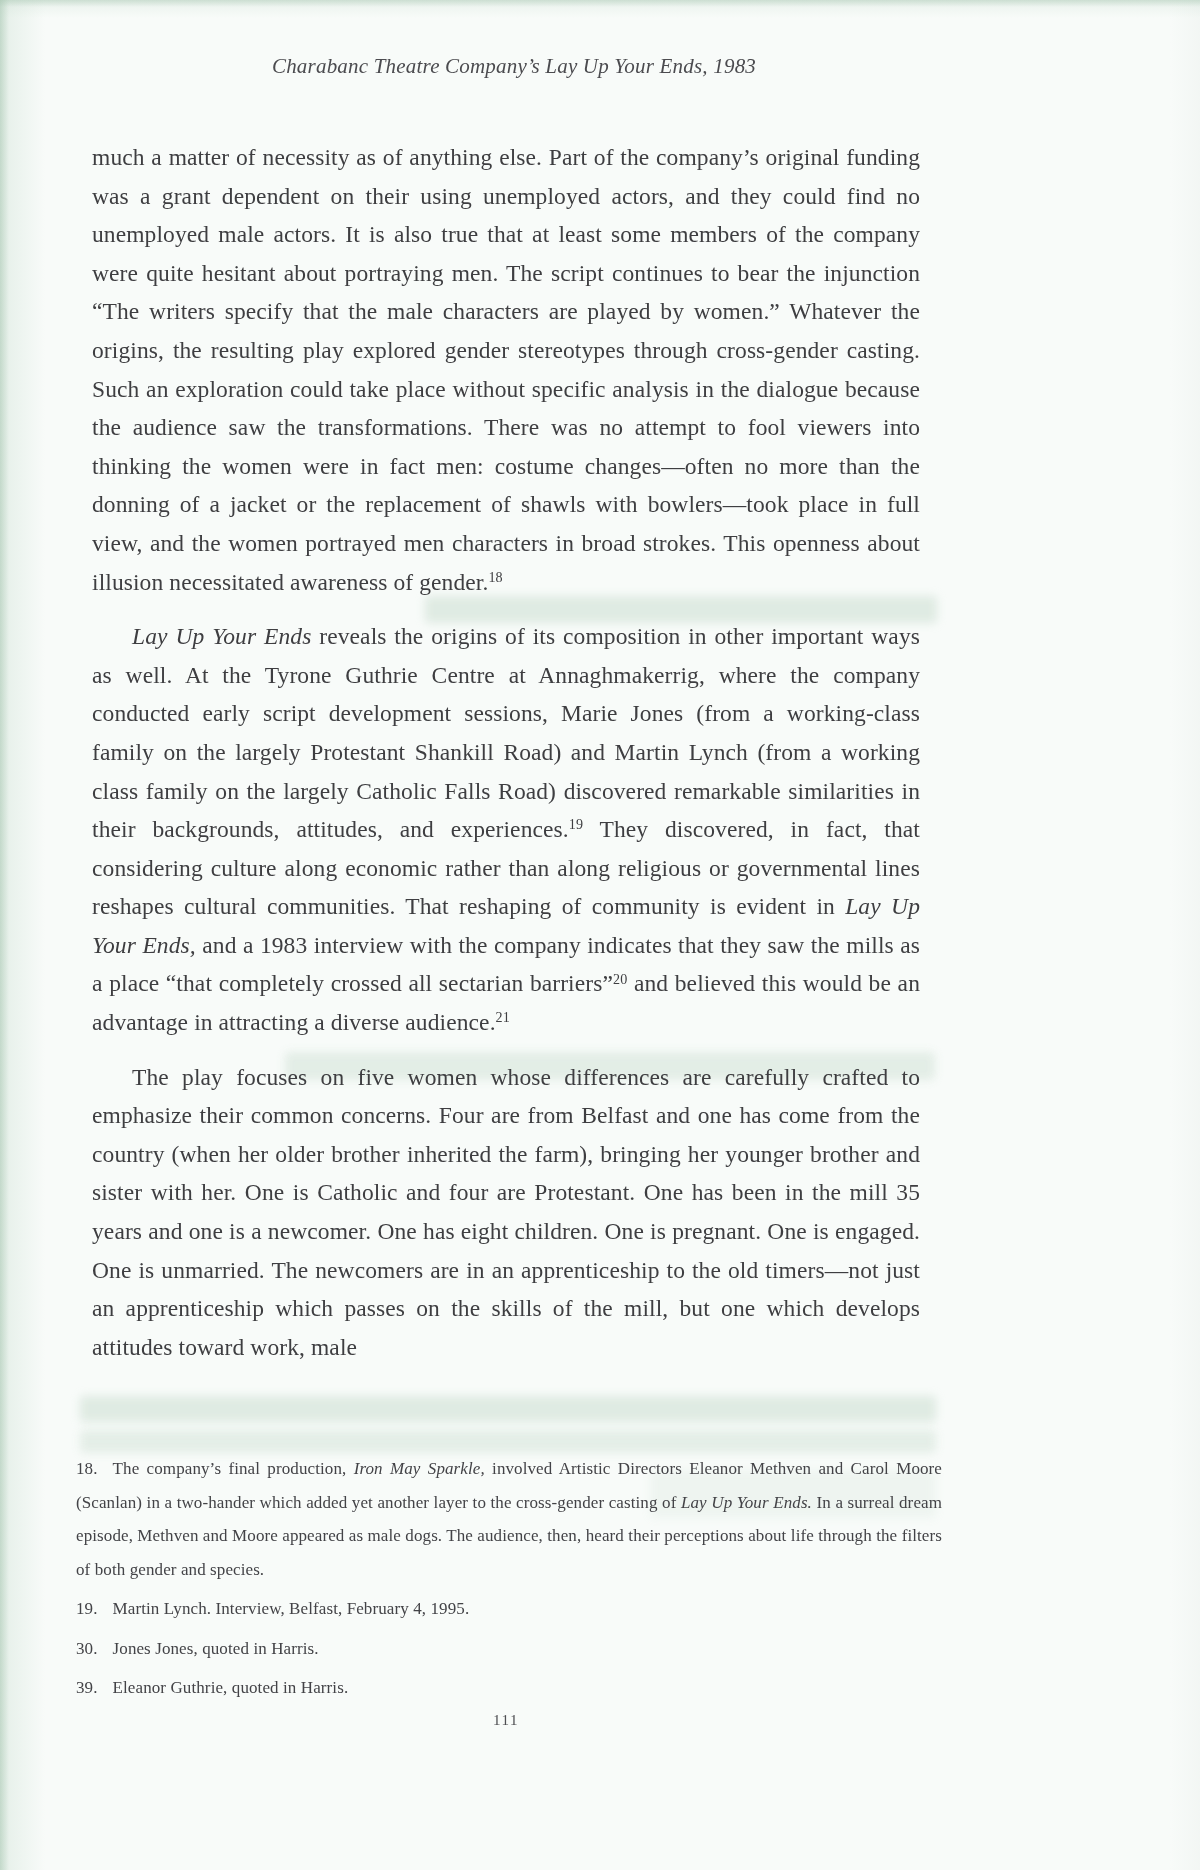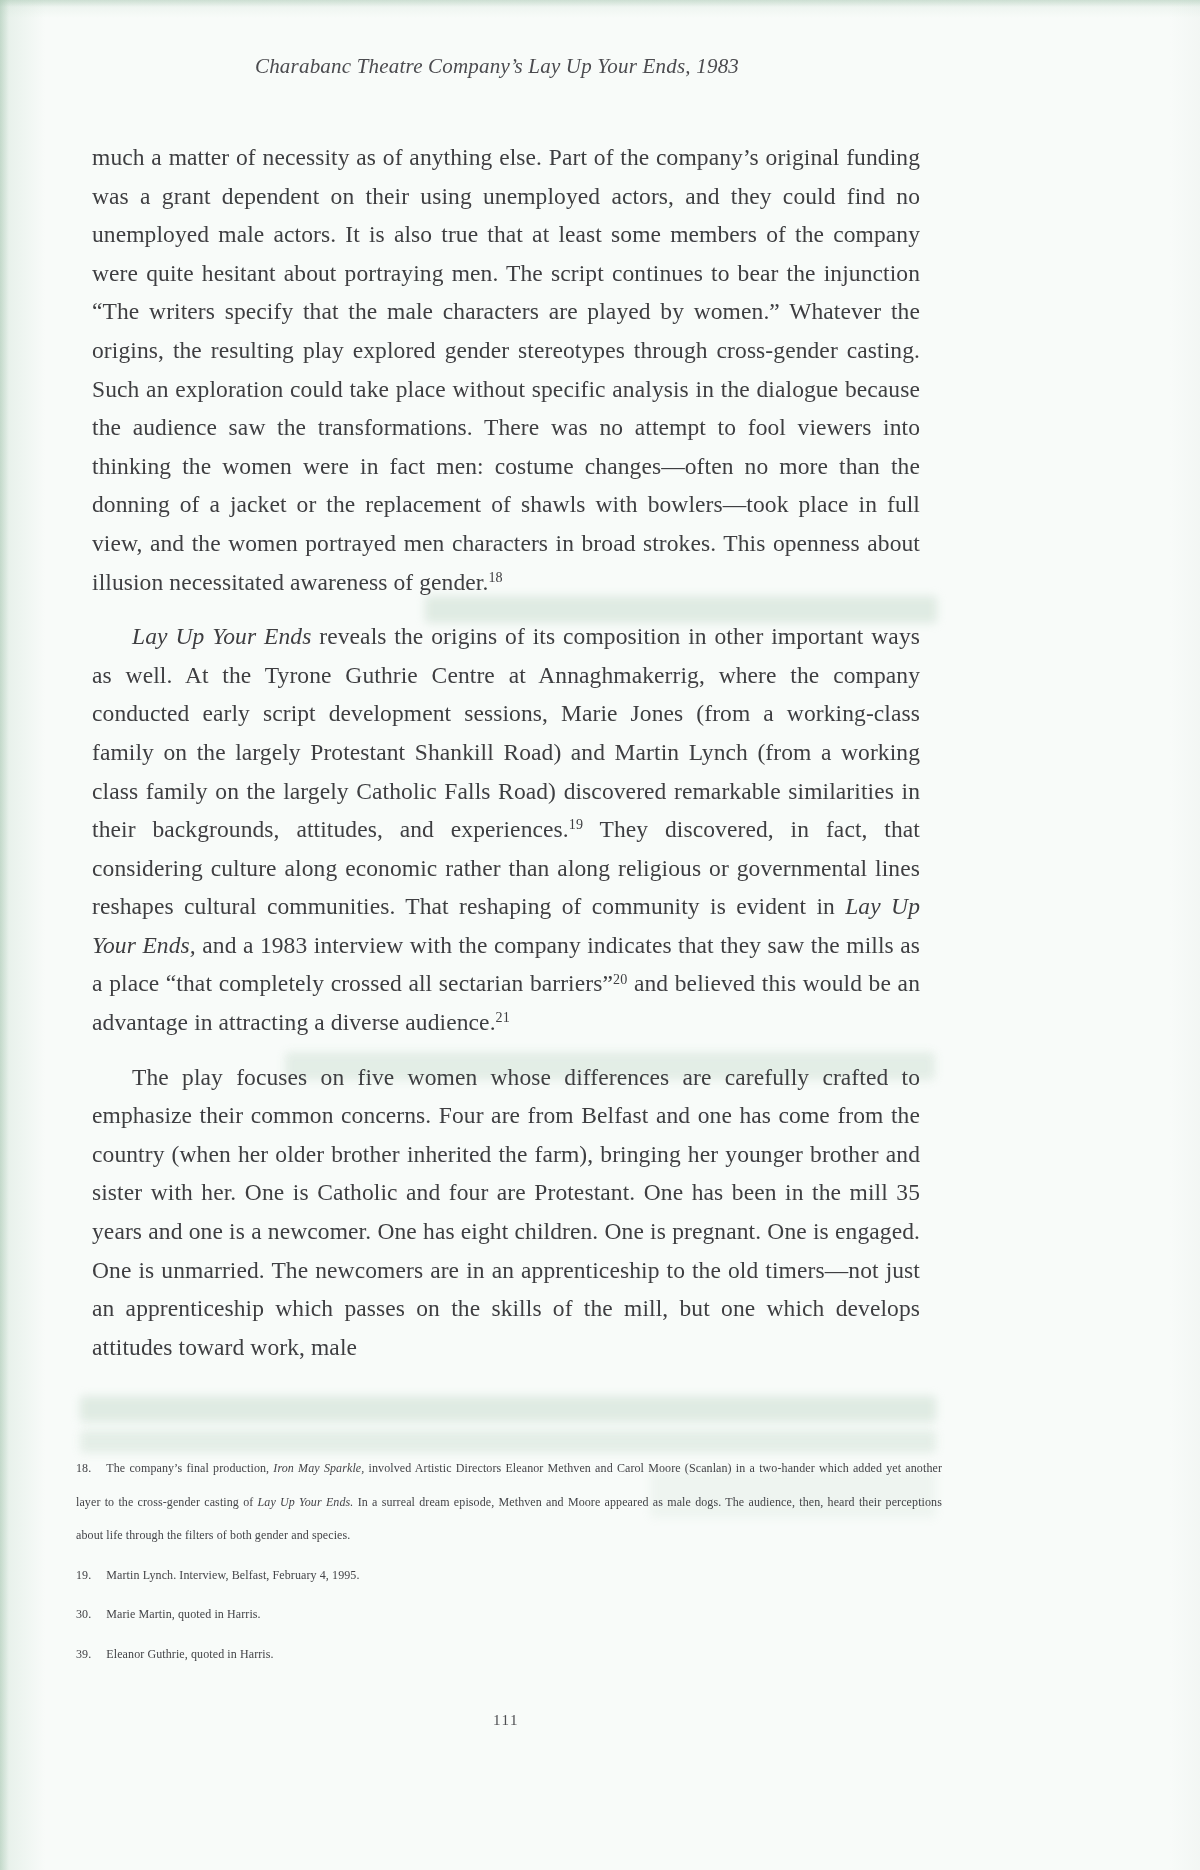--- a/index.html
+++ b/index.html
@@ -24,21 +24,21 @@
   .edge-left {
     position: absolute; left: 0; top: 0; width: 9px; height: 100%;
     background: linear-gradient(90deg, rgba(168,199,178,0.55), rgba(168,199,178,0));
   }
   .edge-top {
     position: absolute; left: 0; top: 0; width: 100%; height: 7px;
     background: linear-gradient(180deg, rgba(168,199,178,0.45), rgba(168,199,178,0));
   }
   .running-header {
     position: absolute;
-    left: 67px; top: 54px; width: 860px;
+    left: 84px; top: 54px; width: 860px;
     text-align: center;
     font-style: italic;
     font-size: 21px;
     letter-spacing: 0.2px;
     color: #4b4b4f;
   }
   .text-block {
     position: absolute;
     left: 76px; top: 122px; width: 860px;
     font-size: 23.5px;
@@ -53,21 +53,21 @@
   sup {
     font-size: 0.6em;
     line-height: 0;
     vertical-align: baseline;
     position: relative;
     top: -0.55em;
   }
   .footnotes {
     position: absolute;
     left: 76px; top: 1452px; width: 866px;
-    font-size: 12px;
+    font-size: 17px;
     line-height: 33.5px;
     color: #434347;
     letter-spacing: 0.1px;
   }
   .footnote { text-align: justify; margin: 0; }
   .footnote.single { margin-top: 6px; text-align: left; }
   .fn-num { margin-right: 15px; }
   .page-number {
     position: absolute;
     left: 76px; top: 1712px; width: 860px;
@@ -113,21 +113,21 @@
   </div>
 
   <div class="footnotes">
     <p class="footnote">
       <span class="fn-num">18.</span><span><span>The company’s final production, </span><span class="it">Iron May Sparkle,</span><span> involved Artistic Directors Eleanor Methven and Carol Moore (Scanlan) in a two-hander which added yet another layer to the cross-gender casting of </span><span class="it">Lay Up Your Ends.</span><span> In a surreal dream episode, Methven and Moore appeared as male dogs. The audience, then, heard their perceptions about life through the filters of both gender and species.</span></span>
     </p>
     <p class="footnote single">
       <span class="fn-num">19.</span><span><span>Martin Lynch. Interview, Belfast, February 4, 1995.</span></span>
     </p>
     <p class="footnote single">
-      <span class="fn-num">30.</span><span><span>Marie Martin, quoted in Harris.</span></span>
+      <span class="fn-num">30.</span><span><span>Jones Jones, quoted in Harris.</span></span>
     </p>
     <p class="footnote single">
       <span class="fn-num">39.</span><span><span>Eleanor Guthrie, quoted in Harris.</span></span>
     </p>
   </div>
 
   <div class="page-number">111</div>
 
 </div>
 

